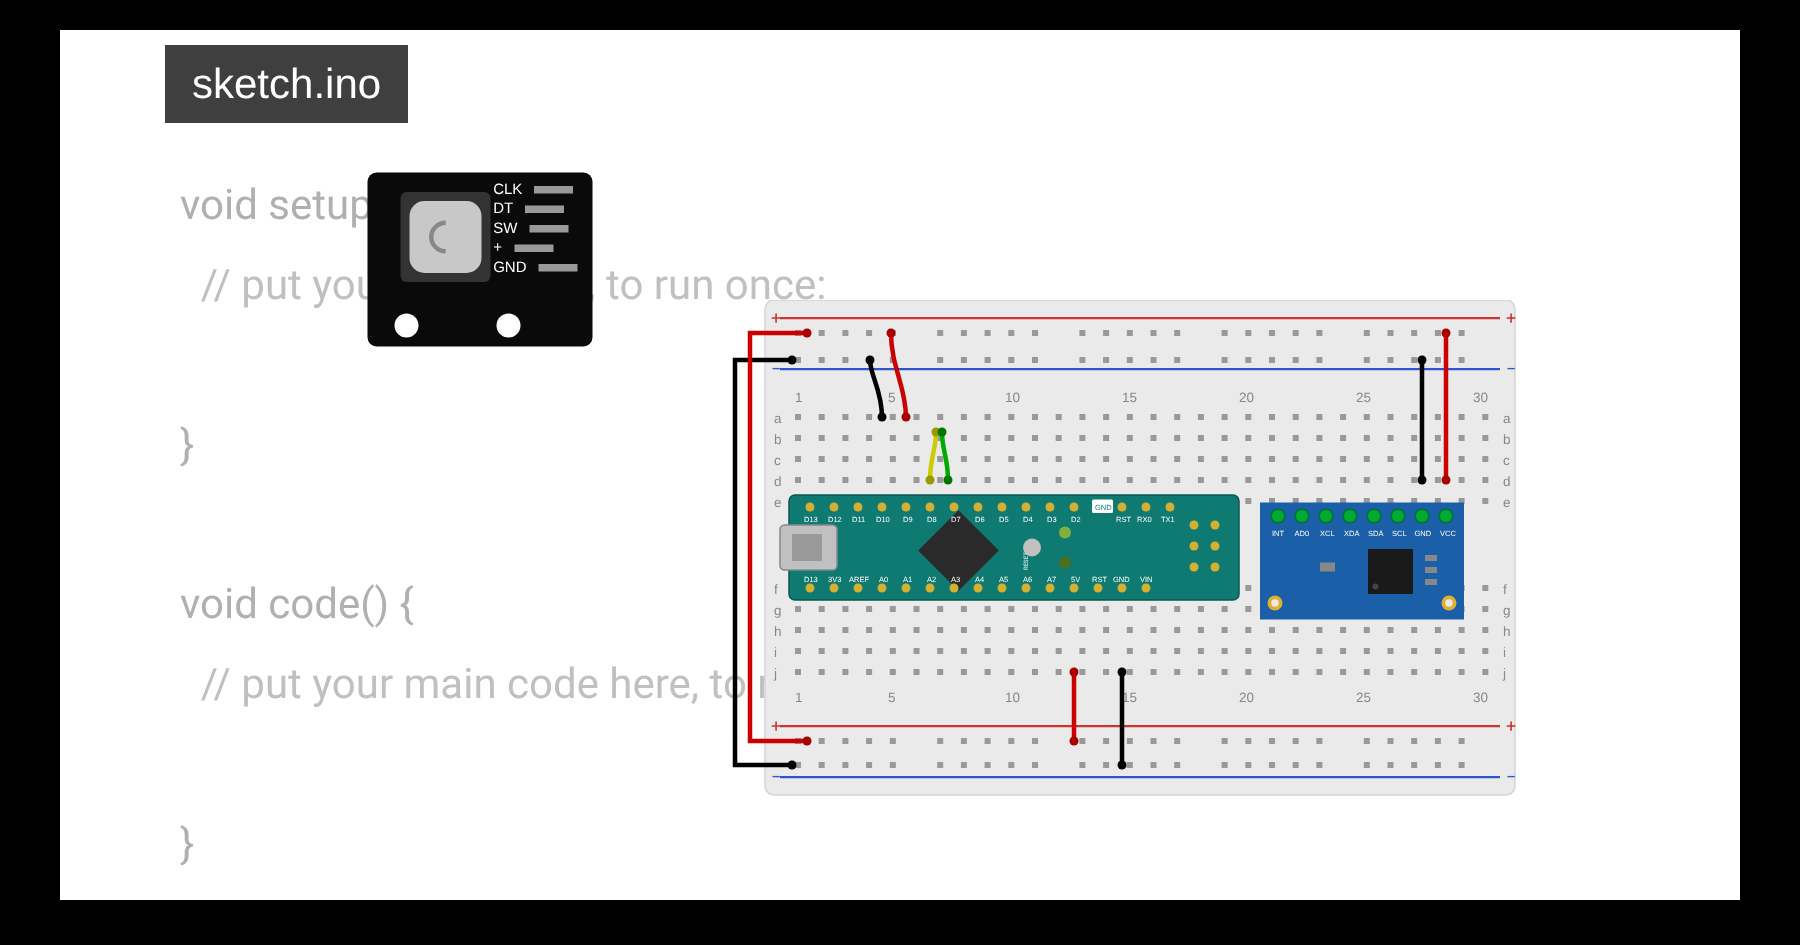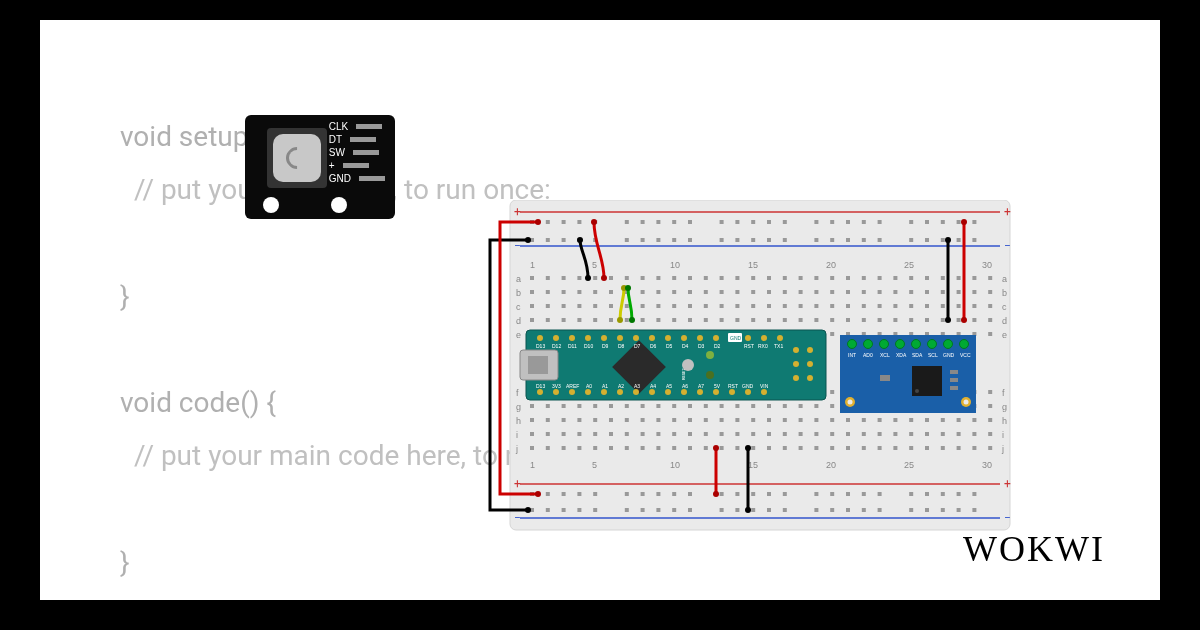--- a/index.html
+++ b/index.html
@@ -67,21 +67,21 @@
     position: absolute;
     left: 205px;
     top: 95px;
     width: 170px;
     height: 110px;
     z-index: 5;
   }
   .encoder-body {
     position: absolute;
     left: 0; top: 0;
-    width: 150px; height: 104px;
+    width: 150px; height: 116px;
     background: #0a0a0a;
     border-radius: 6px;
   }
   .encoder-knob {
     position: absolute;
     left: 22px; top: 13px;
     width: 60px; height: 60px;
     background: #333;
     border-radius: 4px;
   }
@@ -135,20 +135,21 @@
   .encoder-pin .metal {
     width: 26px; height: 5px;
     background: #999;
     margin-left: 4px;
   }
 </style>
 </head>
 <body>
 
 <div class="card">
+  <div class="tab">sketch.ino</div>
 
   <div class="code"><span>void setup() {</span>
 <span class="comment">  // put your code here, to run once:</span>
 
 <span>}</span>
 
 <span>void code() {</span>
 <span class="comment">  // put your main code here, to run repeatedly:</span>
 
 <span>}</span></div>
@@ -823,14 +824,13 @@
         <circle cx="152" cy="120" r="3" fill="#070"></circle>
           <circle cx="148" cy="88" r="3" fill="#070"></circle>
         <circle cx="48" cy="310" r="3" fill="#000"></circle>
           <circle cx="48" cy="40" r="3" fill="#000"></circle>
         <circle cx="58" cy="294" r="3" fill="#a00"></circle>
           <circle cx="58" cy="22" r="3" fill="#a00"></circle>
       </g>
     </svg>
   </div>
 
-  <div class="wokwi">WOKWI</div>
 </div>
 
 </body></html>

